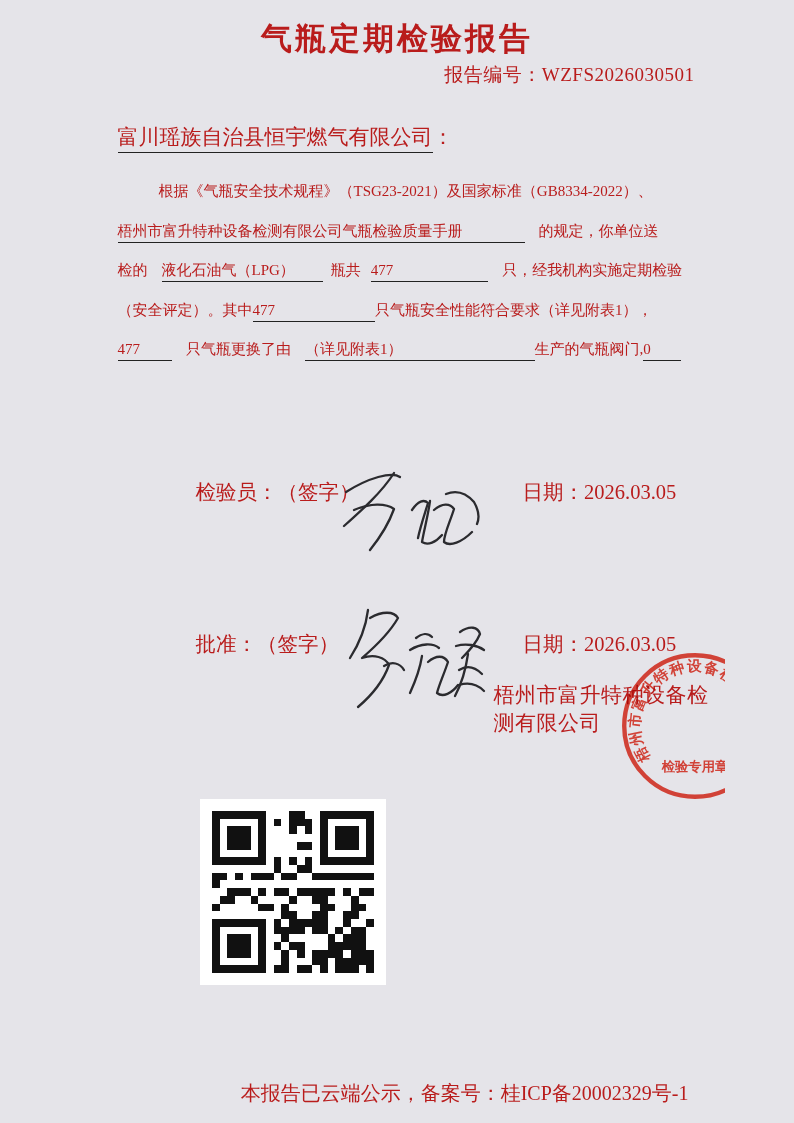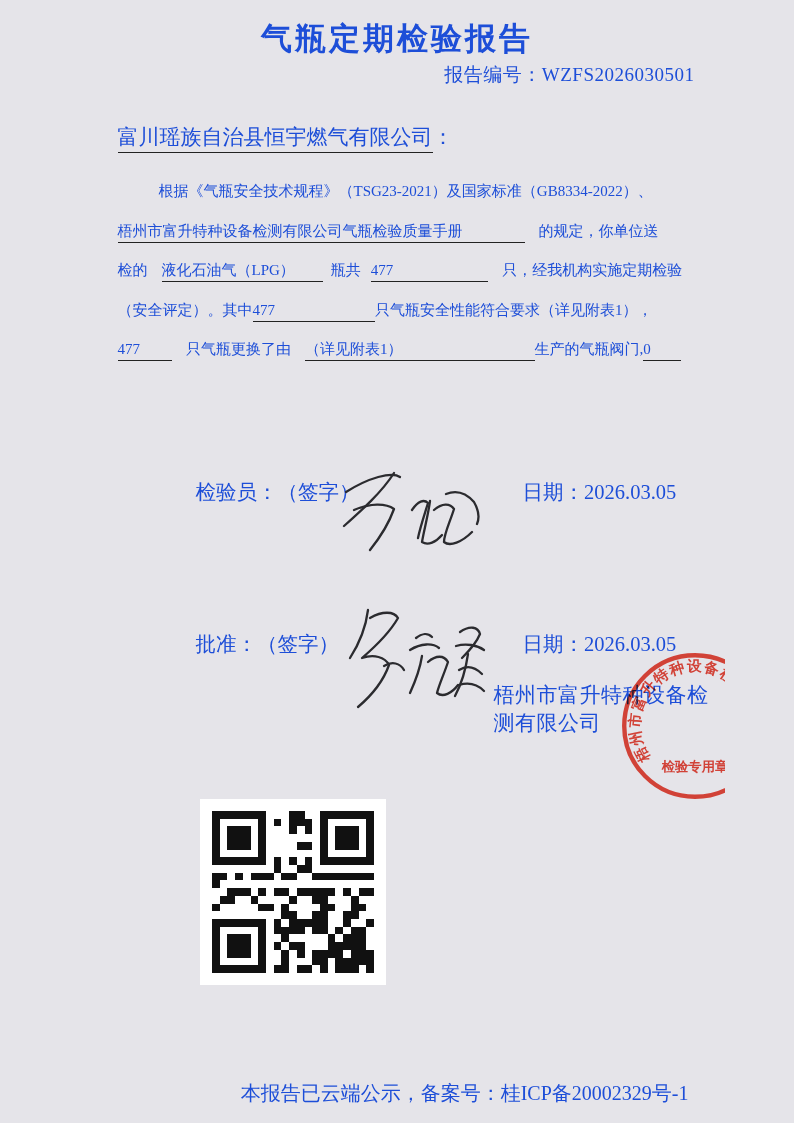--- a/index.html
+++ b/index.html
@@ -1,18 +1,18 @@
 <!DOCTYPE html>
 <html><head>
 <meta charset="utf-8">
 <style>
   html,body{margin:0;padding:0;background:#e5e4e9;}
   .page{
     position:relative;width:655px;height:1123px;margin:0 auto;
-    background:#e5e4e9;color:#1d4ed8;
+    background:#e5e4e9;color:#b91c1c;
     font-family:"Liberation Serif","DejaVu Serif",serif;
     overflow:hidden;
   }
   .title{
     position:absolute;top:18px;left:0;width:100%;
     text-align:center;font-size:31px;font-weight:bold;letter-spacing:3px;
   }
   .report-no{
     position:absolute;top:62px;right:30px;font-size:19px;letter-spacing:.5px;
   }

